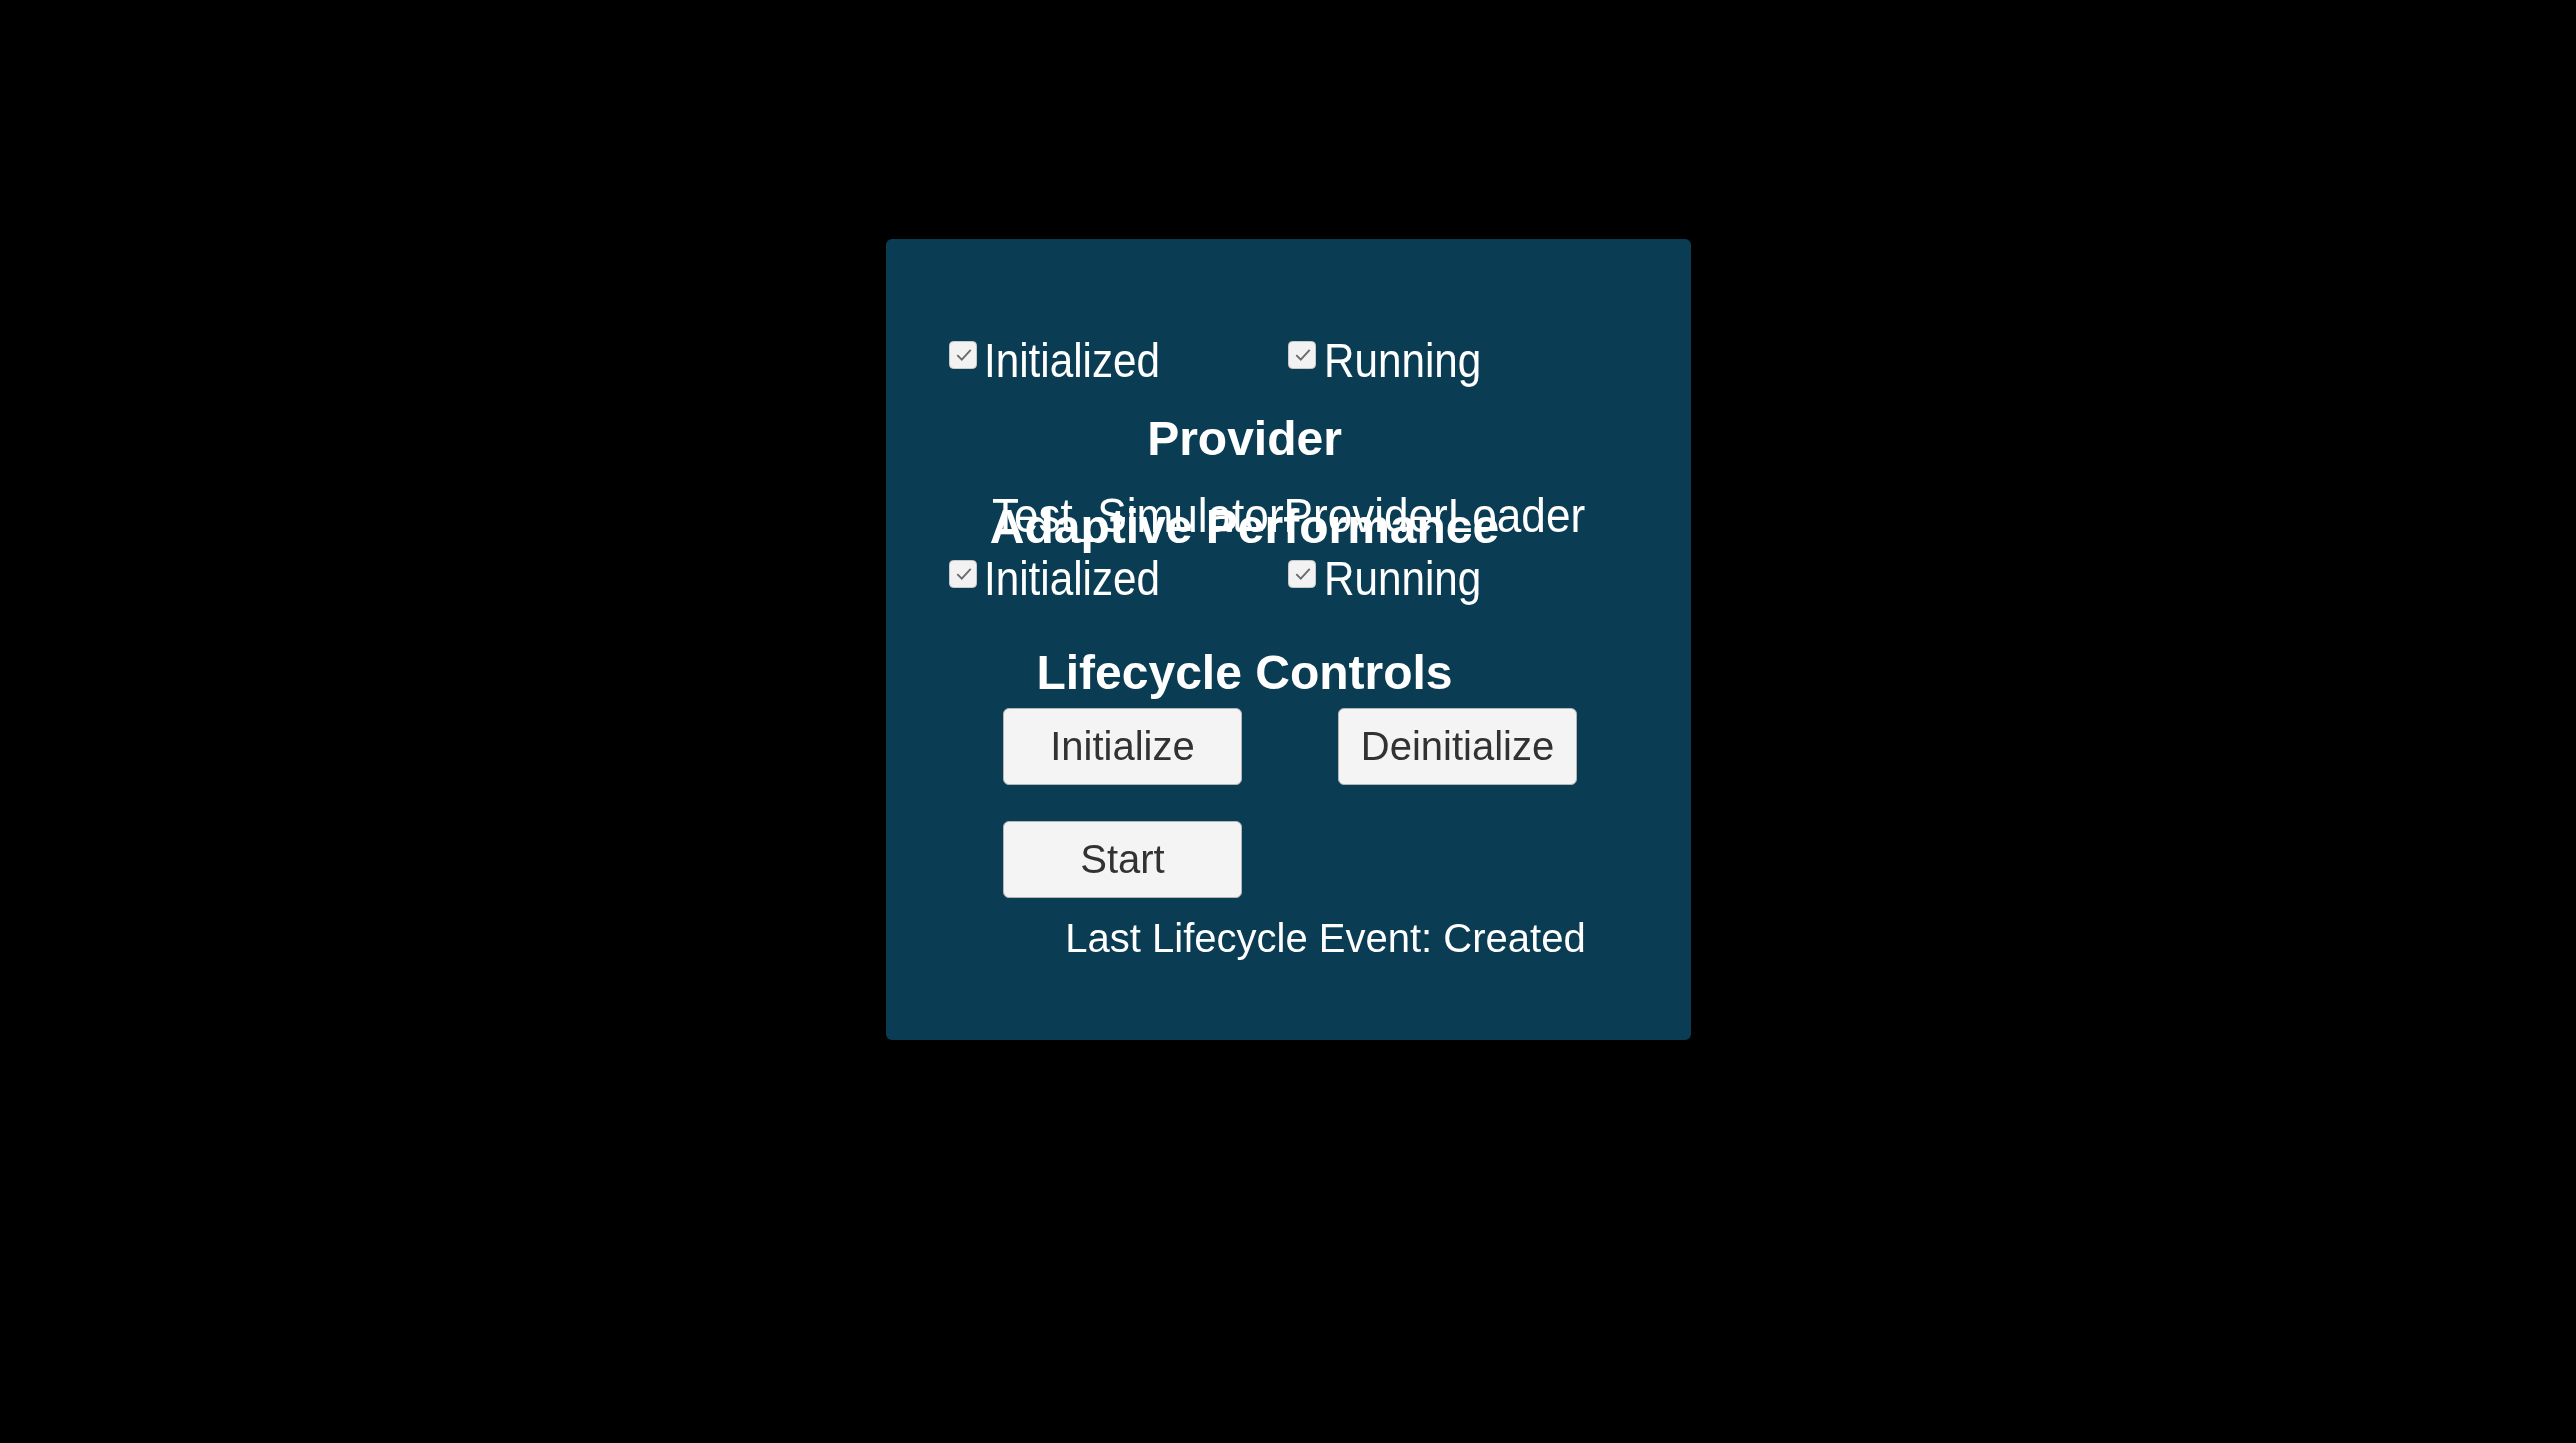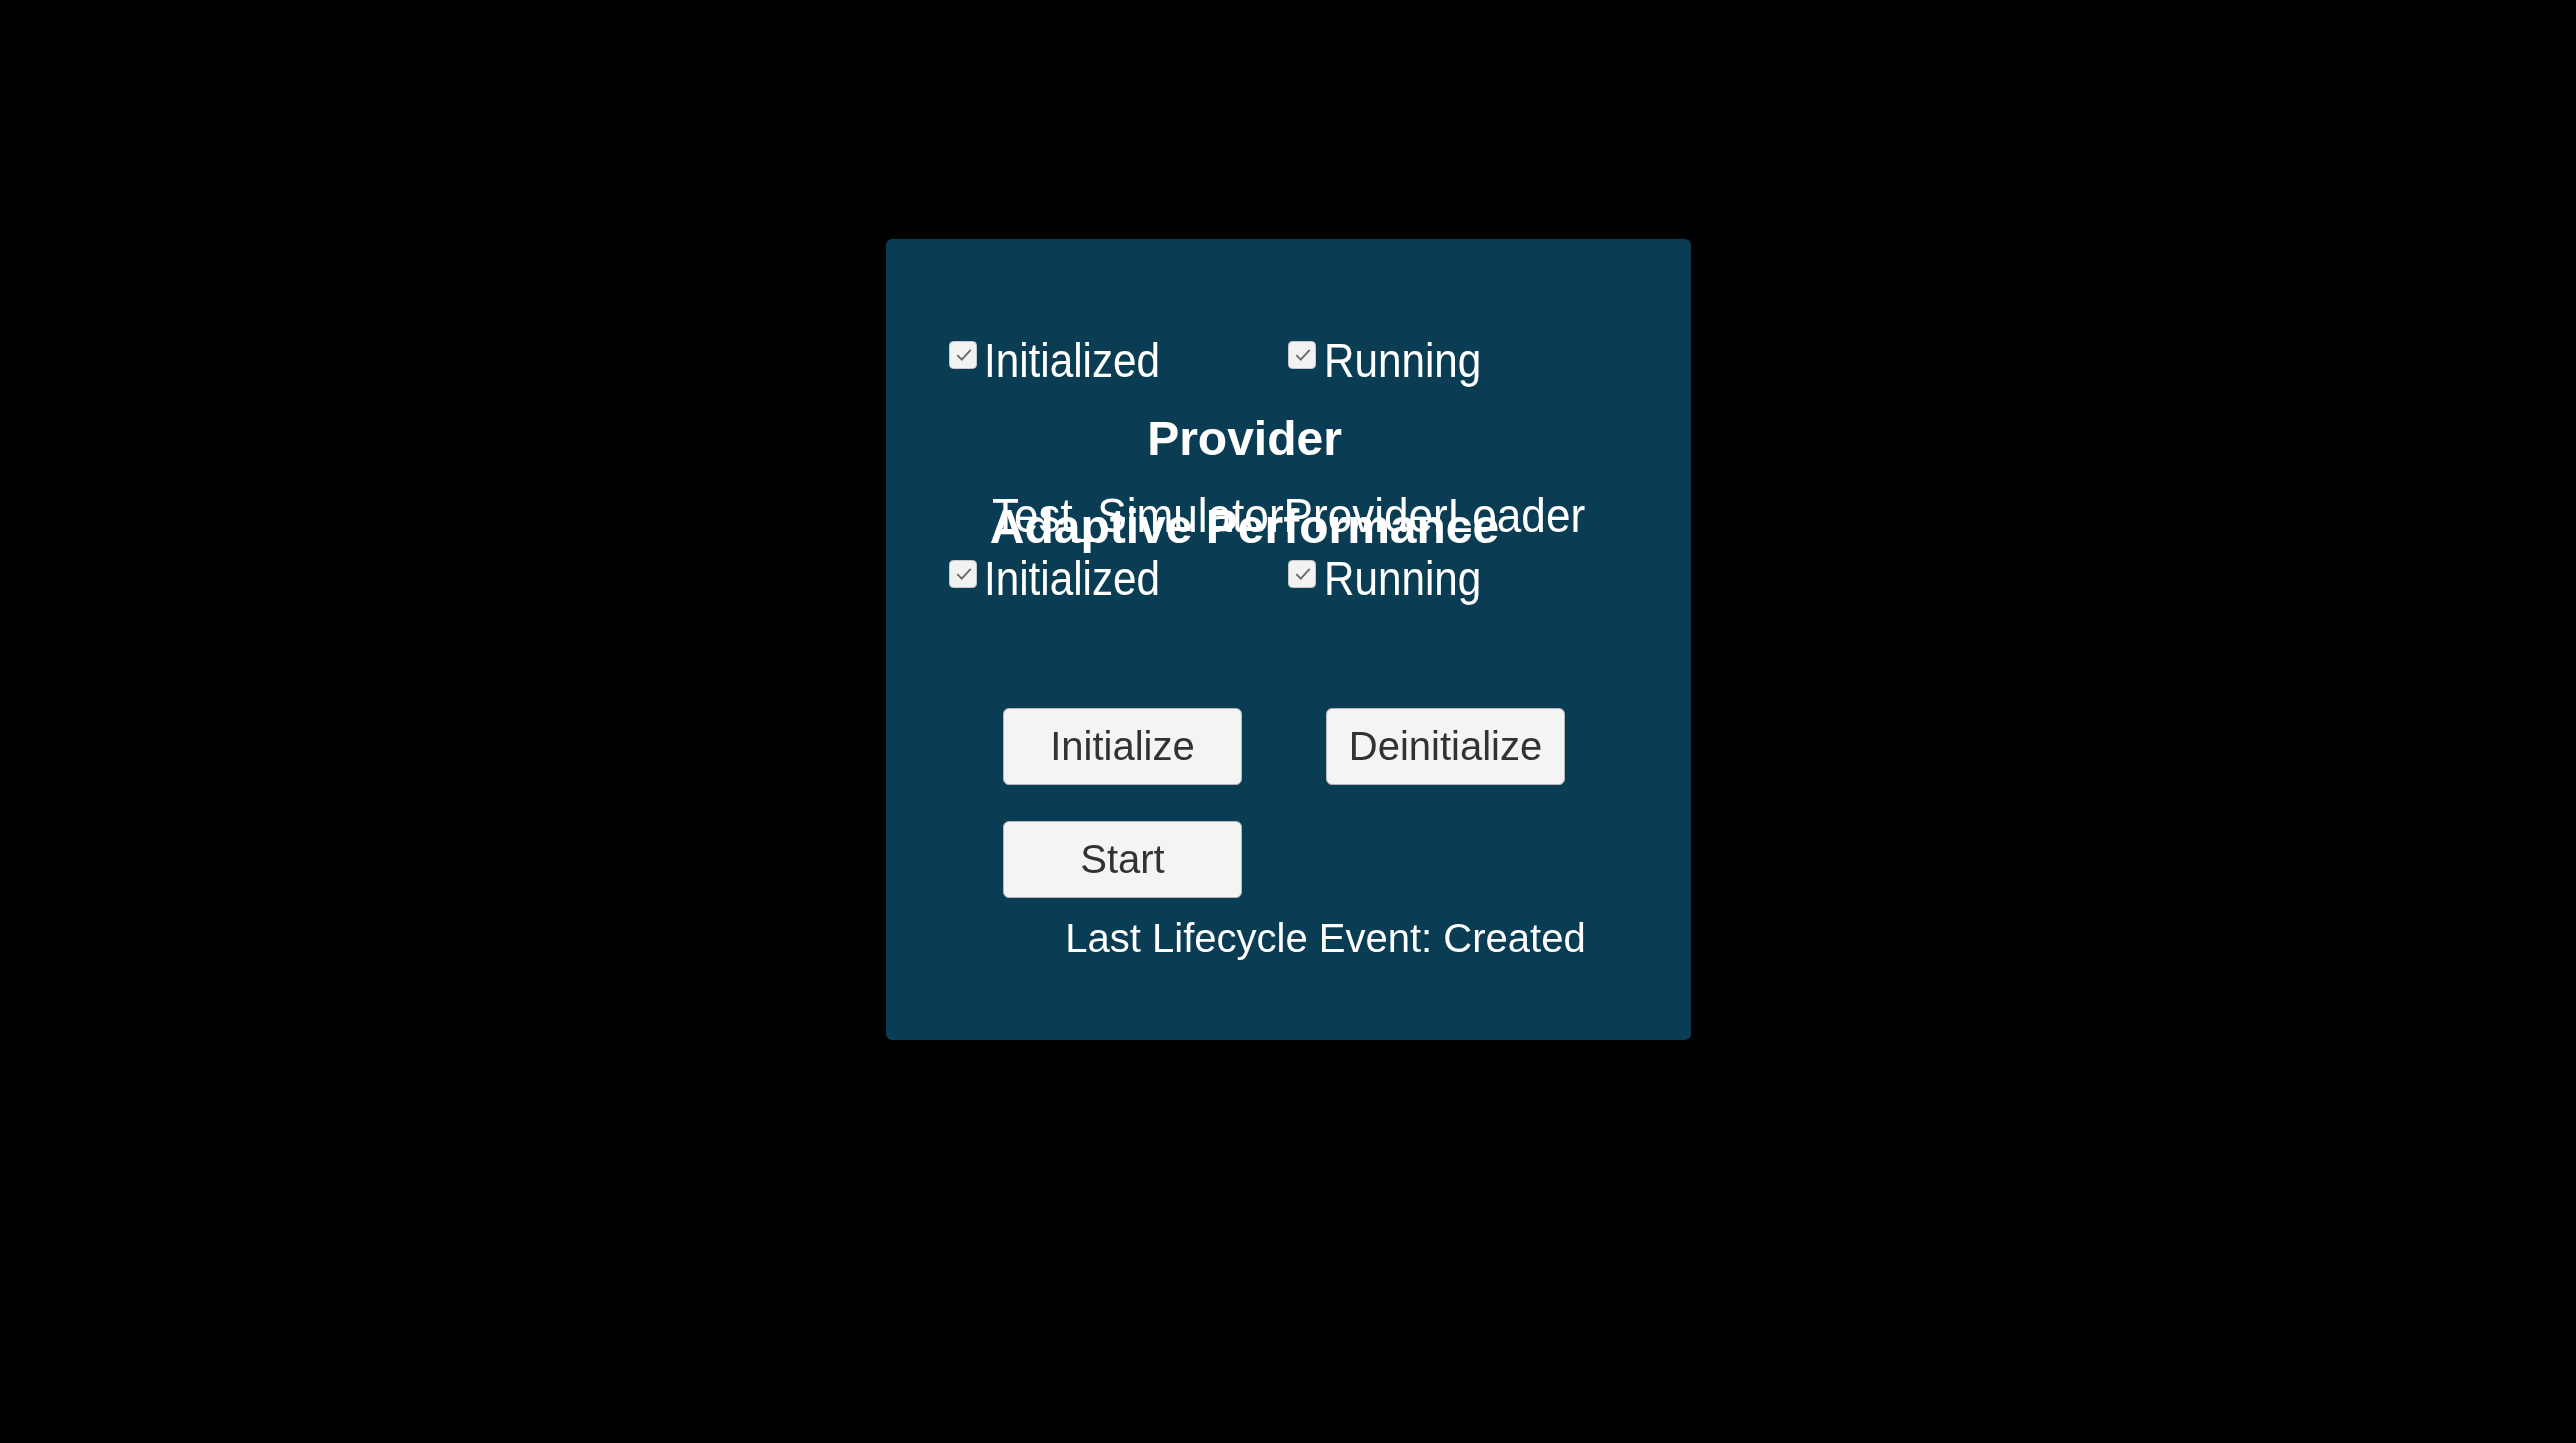--- a/index.html
+++ b/index.html
@@ -97,20 +97,21 @@
   </div>
   <div class="abs label" style="left:98px; top:316px;">Initialized</div>
 
   <div class="check" style="left:402px; top:321px;">
     <svg width="18" height="16.4" viewBox="0 0 24 22">
         <polyline points="3,11 9,17 21,4" fill="none" stroke="#6a6a6a" stroke-width="2.5"></polyline>
       </svg>
   </div>
   <div class="abs label" style="left:438px; top:316px;">Running</div>
 
+  <div class="abs heading" style="top:410px;">Lifecycle Controls</div>
 
   <button class="btn" style="left:117px; top:469px;">Initialize</button>
-  <button class="btn" style="left:440px; top:469px;">Deinitialize</button>
+  <button class="btn" style="left:452px; top:469px;">Deinitialize</button>
   <button class="btn" style="left:117px; top:574px;margin-top:8px;">Start</button>
 
   <div class="abs status" style="top:679px;">Last Lifecycle Event: Created</div>
 </div>
 
 
 </body></html>

